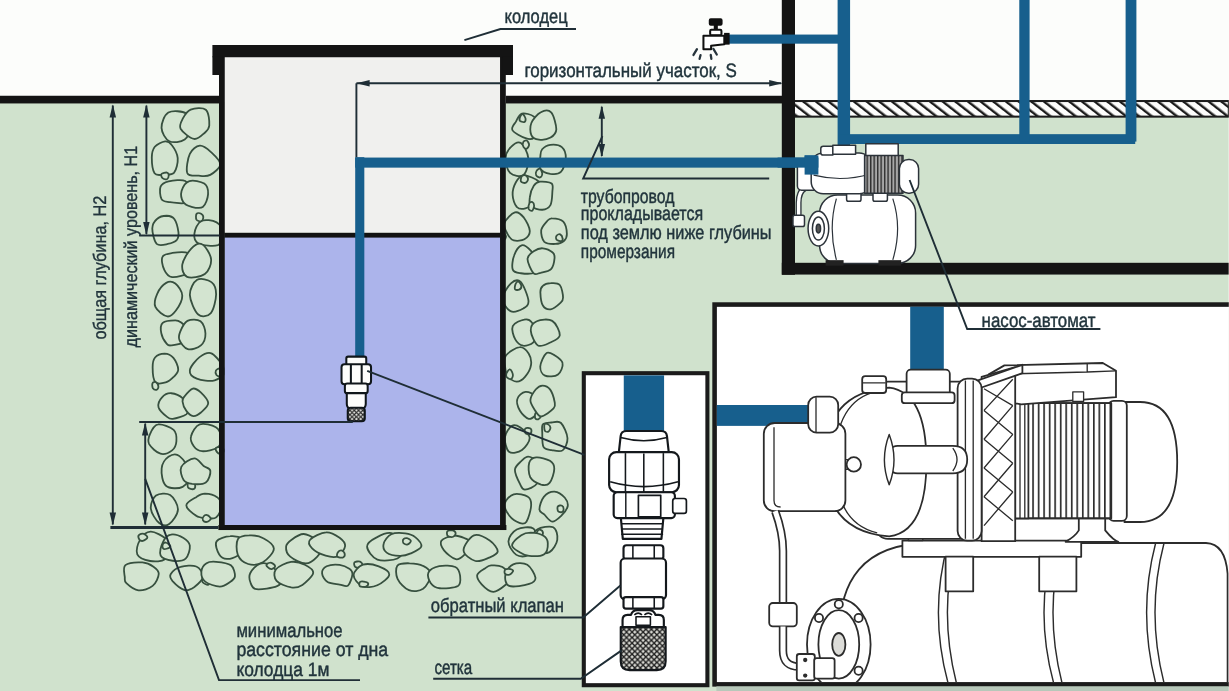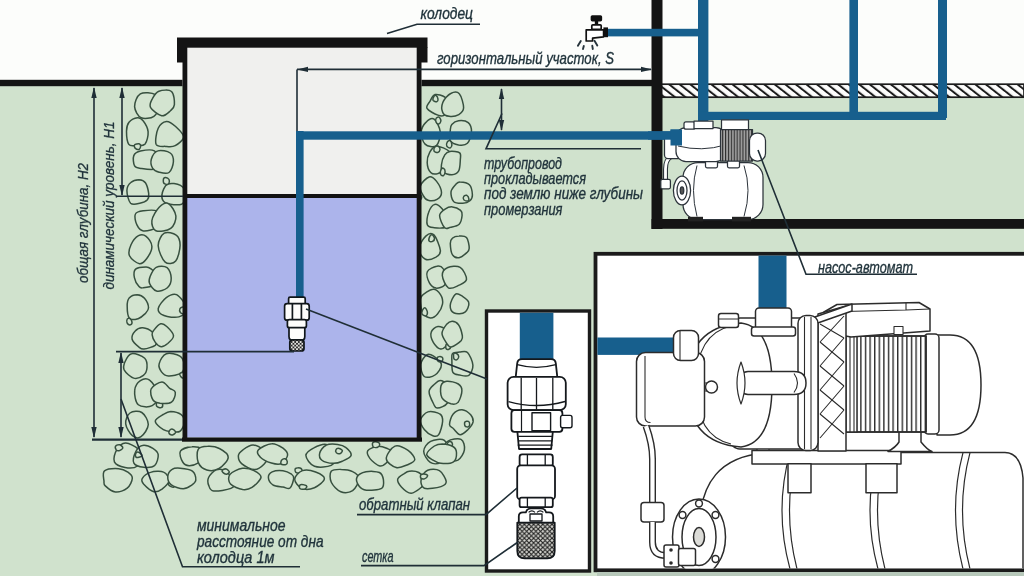--- a/index.html
+++ b/index.html
@@ -1,15 +1,15 @@
 <!DOCTYPE html>
 <html><head><meta charset="utf-8">
 <style>
 html,body{margin:0;padding:0;background:#fff;}
-#c{position:relative;width:1024px;height:576px;overflow:hidden;font-style:italic;}
+#c{position:relative;width:1024px;height:576px;overflow:hidden;}
 text{font-family:"Liberation Sans",sans-serif;fill:#21343c;}
 </style></head><body>
 <div id="c">
 <svg width="1024" height="576" viewBox="0 0 1024 576">
 <defs>
 <pattern id="hatch" width="6.5" height="13" patternUnits="userSpaceOnUse" patternTransform="rotate(-52)">
   <rect width="6.5" height="13" fill="#fdfdfc"></rect>
   <rect x="0" width="2" height="13" fill="#1c1c1c"></rect>
 </pattern>
 <pattern id="mesh" width="3.6" height="3.6" patternUnits="userSpaceOnUse">

